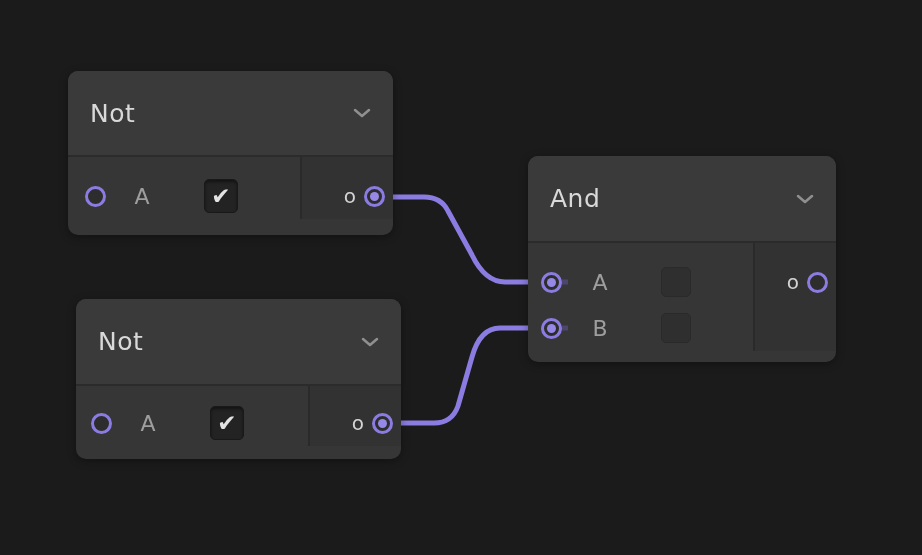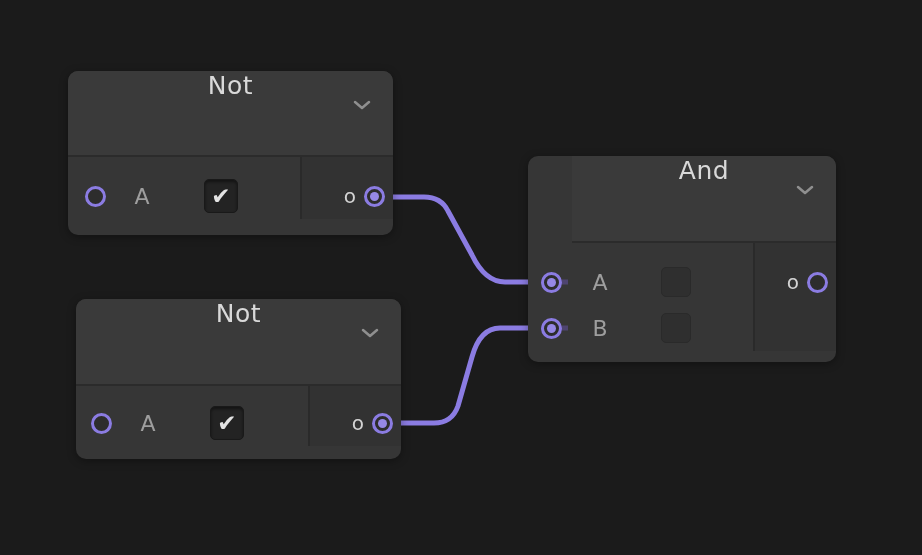--- a/index.html
+++ b/index.html
@@ -13,24 +13,23 @@
   svg.wires { position:absolute; left:0; top:0; z-index:0; }
 
   .node {
     position:absolute; z-index:1;
     background:#363636; border-radius:10px;
     overflow:hidden;
     box-shadow:0 2px 8px rgba(0,0,0,.35);
   }
   .node-header {
     display:flex; align-items:center;
-    padding:0 22px;
+    padding:16px 22px;
     background:#3a3a3a;
     border-bottom:2px solid #2b2b2b;
-    flex-direction:column;
   }
   .node-title { font-size:25px; color:#d9d9d9; letter-spacing:.5px; }
   .chevron { margin-left:auto; }
 
   .node-body { display:flex; }
   .inputs-col { flex:1; }
   .outputs-col { background:#323232; border-left:2px solid #2a2a2a; }
 
   .row { position:relative; height:46px; display:flex; align-items:center; }
   .row.out { justify-content:flex-end; padding-right:8px; }
@@ -76,21 +75,21 @@
   .node-not1 .checkbox    { margin-left:52px; }
 
   .node-not2 { left:76px;  top:299px; width:325px; height:160px; }
   .node-not2 .node-header { height:87px; }
   .node-not2 .inputs-col  { padding:14px 0 0 15px; }
   .node-not2 .outputs-col { width:93px; padding-top:14px; }
   .node-not2 .port-label  { margin-left:26px; }
   .node-not2 .checkbox    { margin-left:52px; }
 
   .node-and  { left:528px; top:156px; width:308px; height:206px; }
-  .node-and .node-header  { height:87px;margin-left:44px; }
+  .node-and .node-header  { height:87px; }
   .node-and .inputs-col   { padding:16px 0 0 13px; }
   .node-and .outputs-col  { width:83px; padding-top:16px; }
   .node-and .port-label   { margin-left:28px; }
   .node-and .checkbox     { margin-left:51px; }
 </style>
 </head>
 <body>
 
 <div class="canvas">
 

